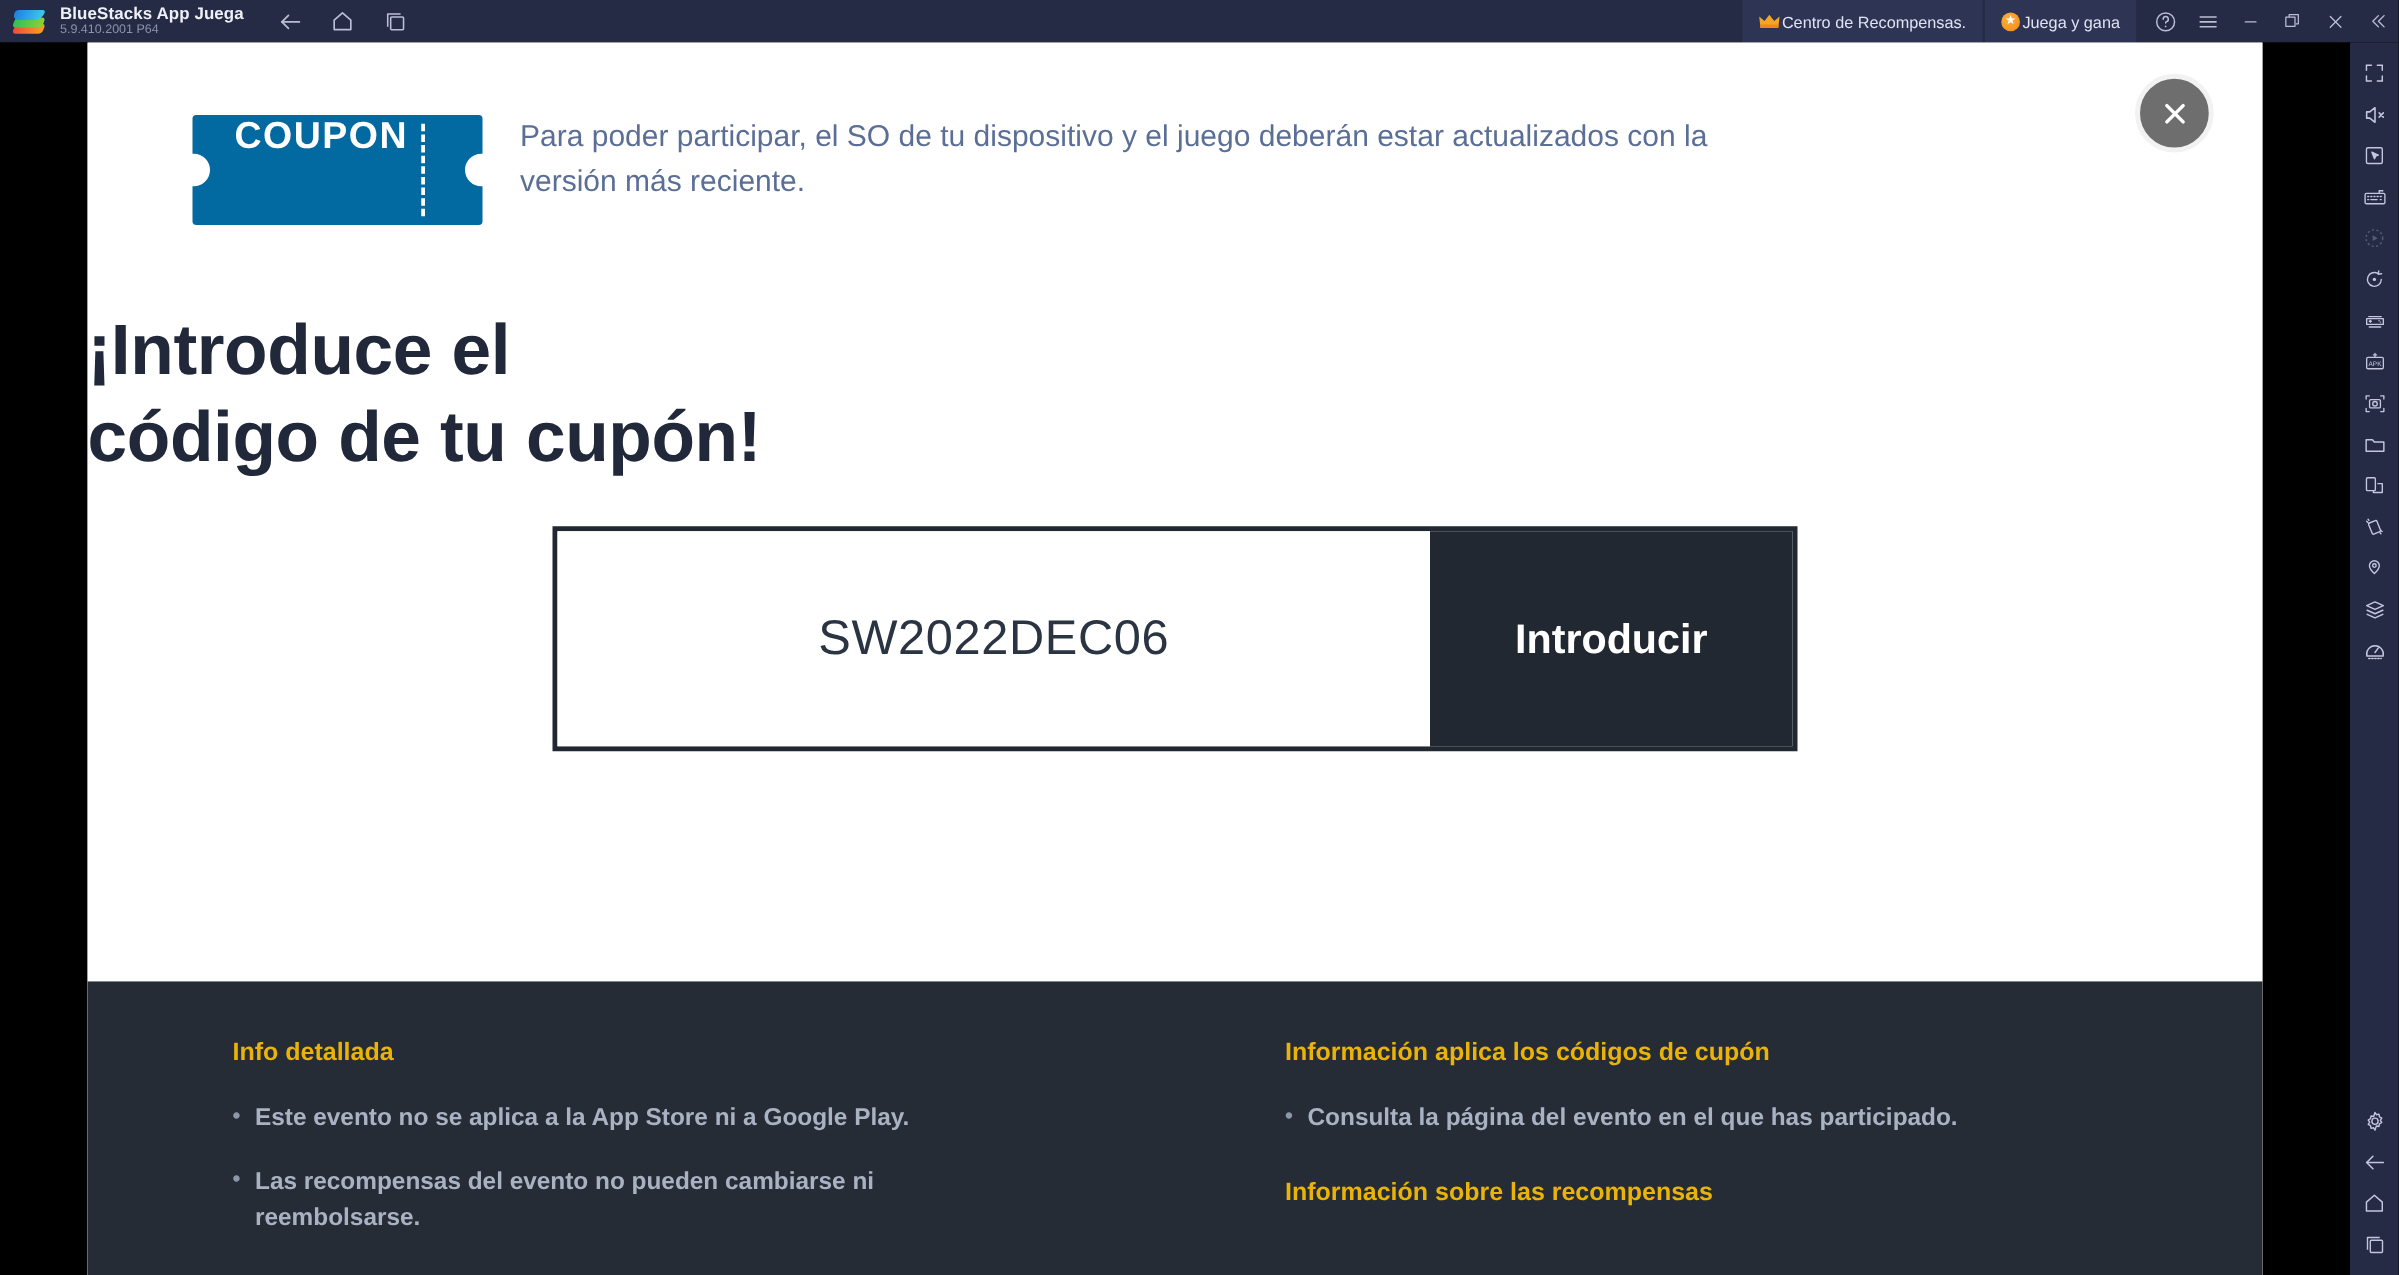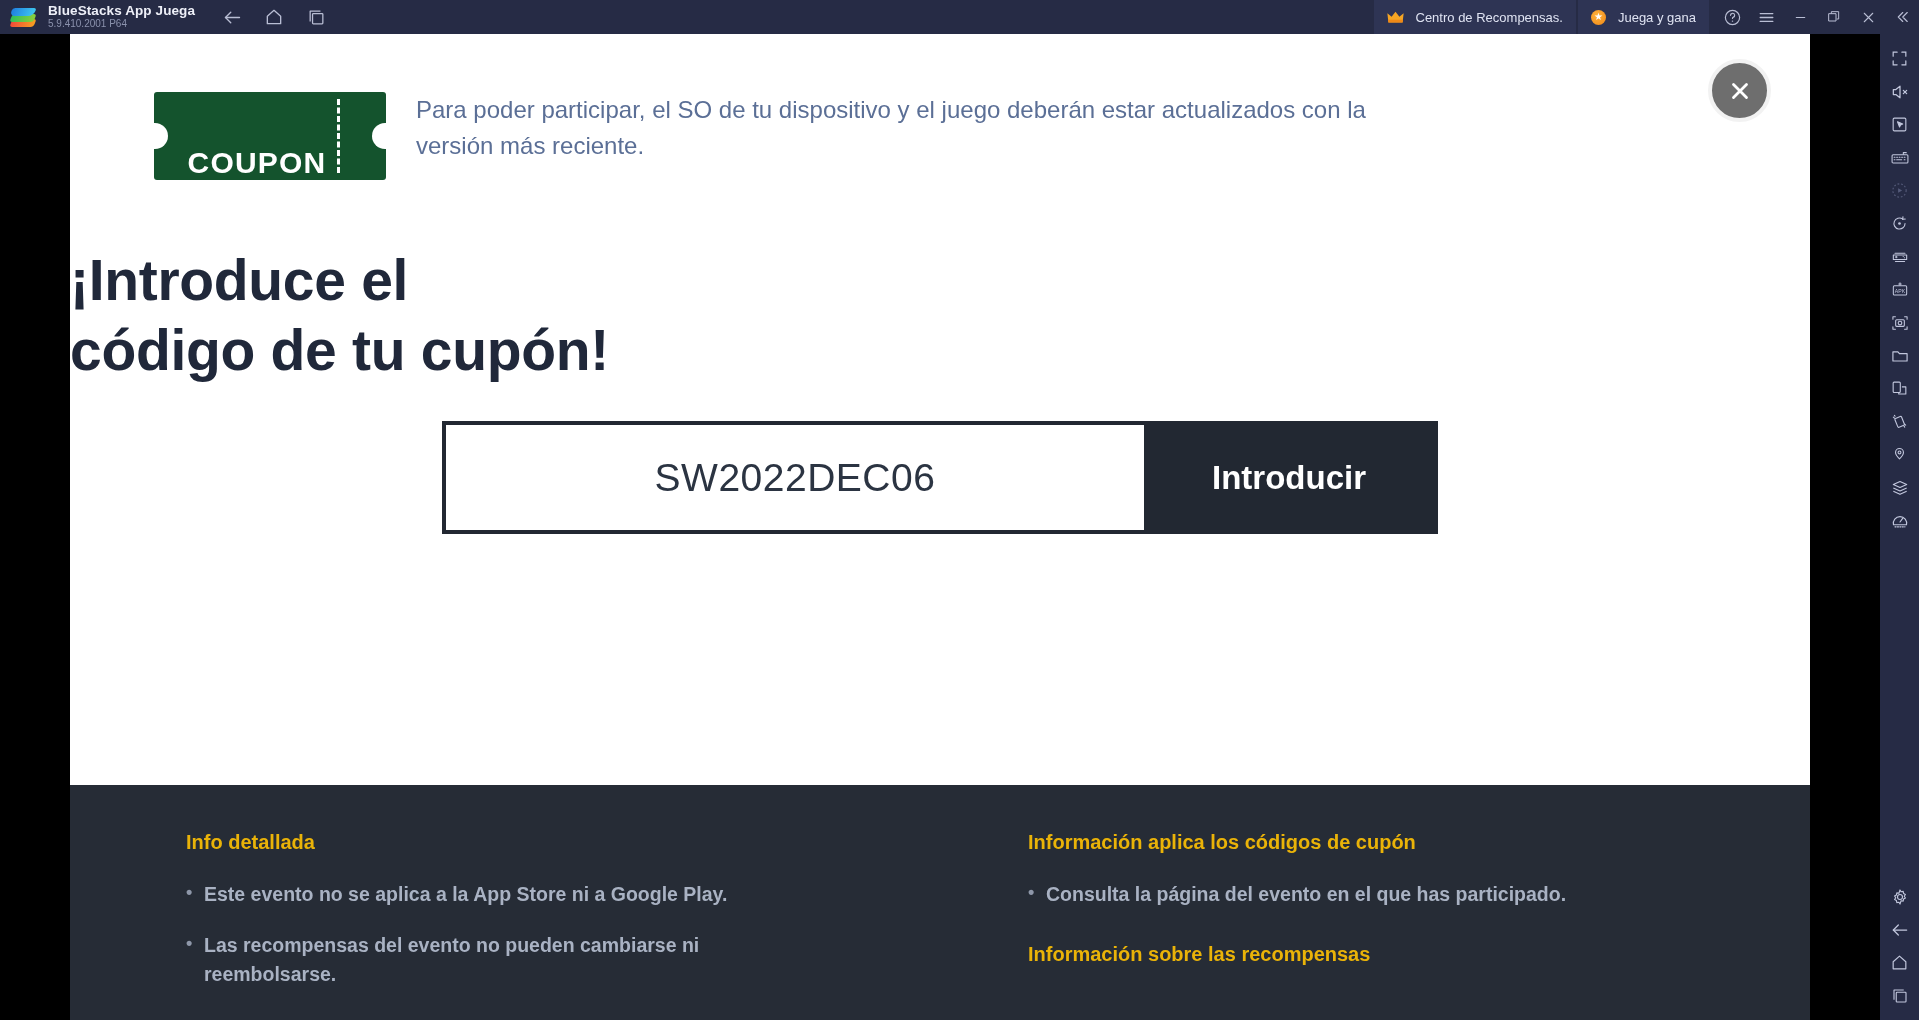--- a/index.html
+++ b/index.html
@@ -25,21 +25,21 @@
   .bs-logo .l2 { top: 10px; background: linear-gradient(90deg,#2fbf5c,#8cd03a); }
   .bs-logo .l1 { top: 4px; background: linear-gradient(90deg,#1f7fe0,#3fc8f0); border-radius: 3px 3px 6px 6px; }
   .title-block { margin-left: 12px; line-height: 1.05; }
   .app-title { color: #eef0f8; font-size: 13.5px; font-weight: 700; letter-spacing: .1px; }
   .app-ver { color: #8b92ad; font-size: 10px; margin-top: 1px; }
   .nav-icons { display: flex; align-items: center; gap: 20px; margin-left: 26px; }
   .nav-icons .ni { width: 22px; height: 22px; display: flex; align-items: center; justify-content: center;
     color: #b9bed4; cursor: pointer; }
   .spacer { flex: 1 1 auto; }
   .pill {
-    height: 34px; display: flex; align-items: center; gap: 12px; padding: 0 13px;
+    height: 34px; display: flex; align-items: center; gap: 2px; padding: 0 13px;
     background: #2e3454; color: #dfe3f2; font-size: 13px; cursor: pointer;
   }
   .pill + .pill { margin-left: 2px; }
   .crown { width: 17px; height: 13px; flex: 0 0 auto; }
   .starbadge {
     width: 15px; height: 15px; border-radius: 50%;
     background: radial-gradient(circle at 40% 35%, #ffb13c, #ef8816);
     display: flex; align-items: center; justify-content: center;
     color: #fff; font-size: 10px; line-height: 1; flex: 0 0 auto;
   }
@@ -62,22 +62,22 @@
   .close-circle {
     position: absolute; right: 39px; top: 25px; width: 63px; height: 63px; border-radius: 50%;
     background: #6e6e6e; border: 4px solid #f2f2f2;
     display: flex; align-items: center; justify-content: center; cursor: pointer;
   }
   .close-circle svg { width: 26px; height: 26px; }
 
   .coupon-row { display: flex; align-items: flex-start; padding: 58px 0 0 0; }
   .coupon-badge {
     position: relative; margin-left: 84px; width: 232px; height: 88px;
-    background: #14532d; border-radius: 3px; flex: 0 0 auto;
-    display: flex; align-items: flex-end; justify-content: center;
+    background: #0369a1; border-radius: 3px; flex: 0 0 auto;
+    display: flex; align-items: flex-start; justify-content: center;
   }
   .coupon-badge .cp-text {
     color: #fff; font-size: 30px; font-weight: 800; letter-spacing: 1.2px;
     margin-left: -26px;
   }
   .coupon-badge .notch {
     position: absolute; top: 50%; transform: translateY(-50%);
     width: 15px; height: 26px; background: #fff;
   }
   .coupon-badge .notch.l { left: -1px; border-radius: 0 14px 14px 0; }
@@ -90,21 +90,21 @@
     margin-left: 30px; margin-right: 60px; color: #5b6f96; font-size: 24px;
     line-height: 1.52; max-width: 1000px;
   }
 
   .headline {
     margin-top: 66px; text-align: left; color: #20283a;
     font-size: 57px; font-weight: 800; line-height: 1.22; letter-spacing: -.3px;
   }
 
   .code-row {
-    margin: 36px auto 0 auto; width: 996px; height: 113px;
+    margin: 36px auto 0 auto; width: 996px; height: 180px;
     border: 4px solid #222832; display: flex; background: #fff;
   }
   .code-input {
     flex: 1 1 auto; border: none; outline: none; background: #fff;
     text-align: center; font-size: 39px; color: #2b3442;
     font-family: "Liberation Sans", sans-serif; letter-spacing: .5px;
   }
   .code-input::placeholder { color: #9aa3b2; }
   .submit-btn {
     flex: 0 0 auto; width: 290px; background: #222832; border: none; color: #fff;

